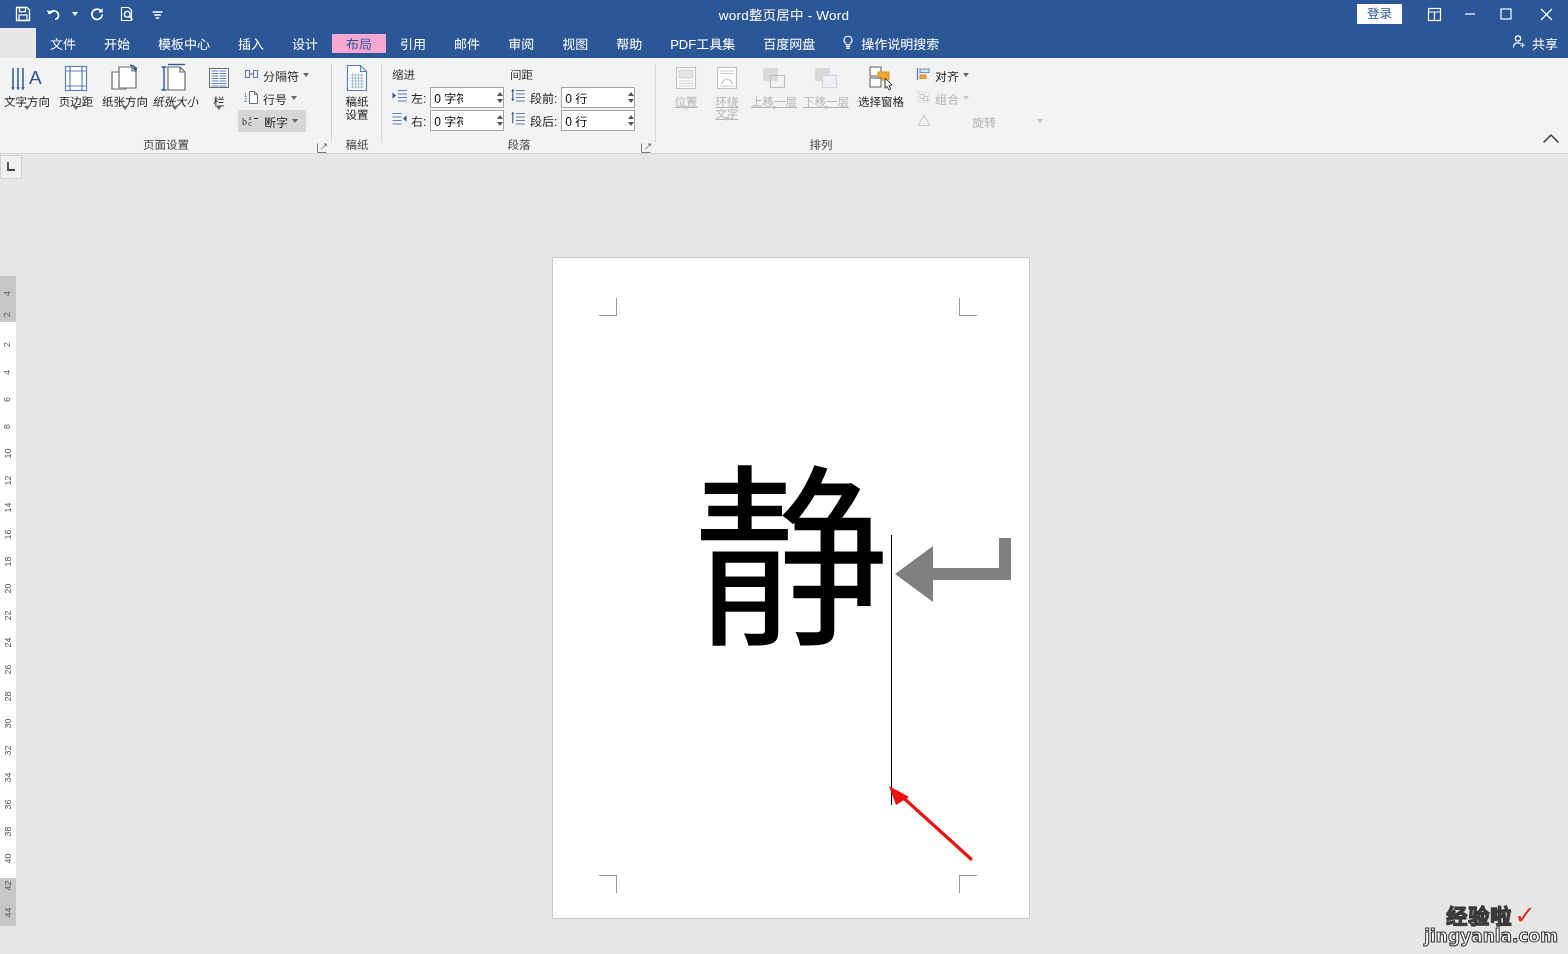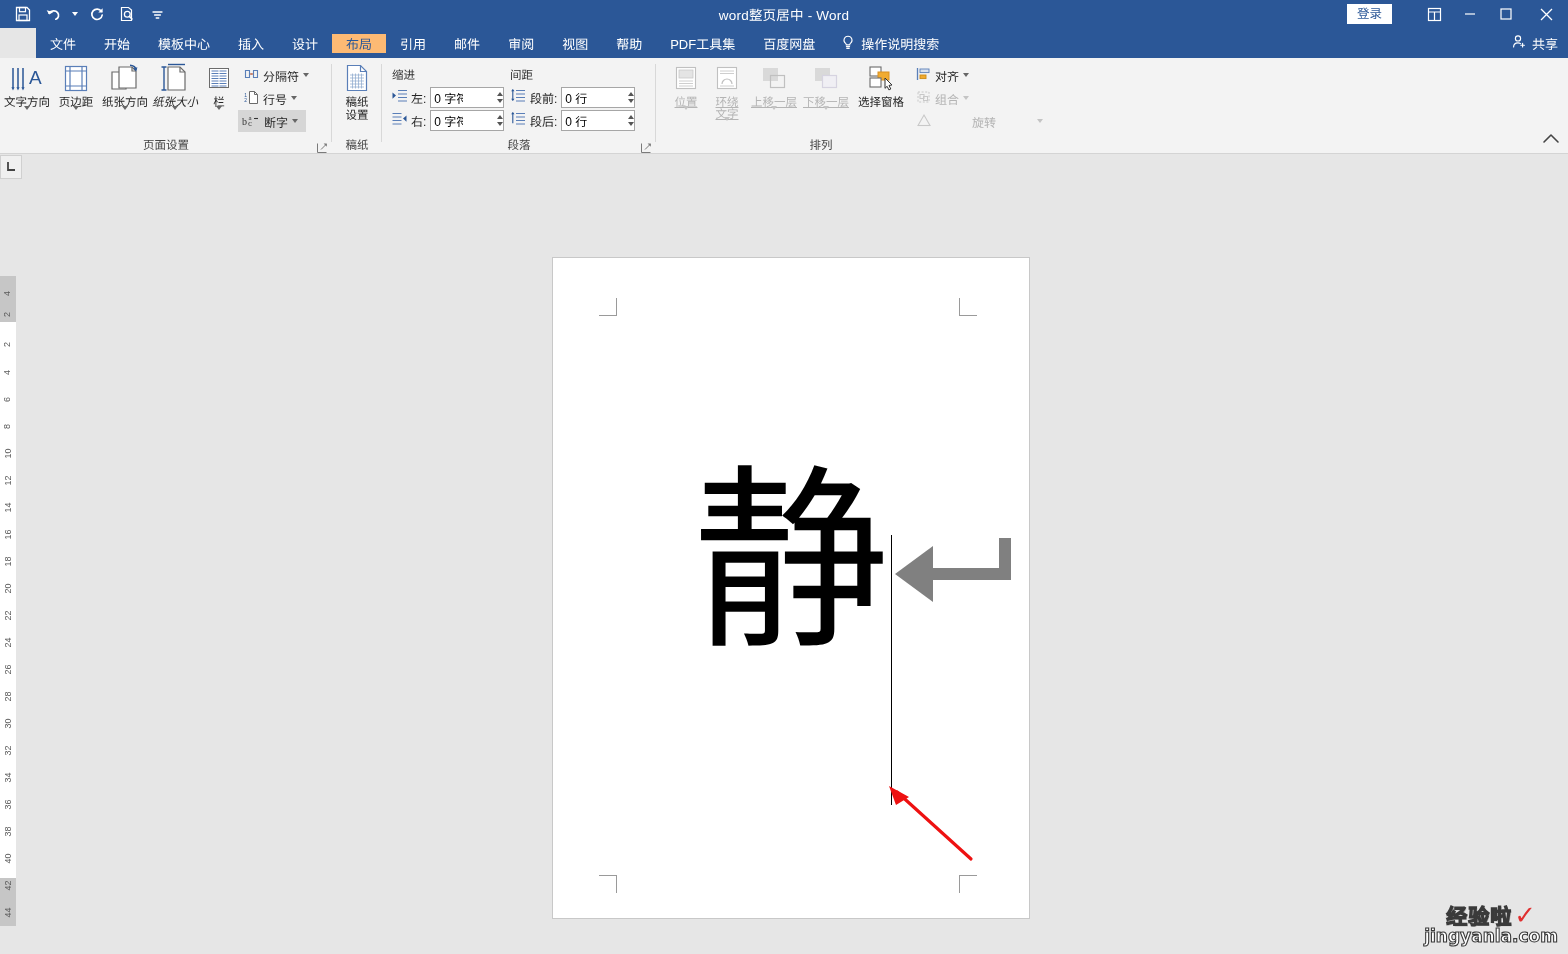--- a/index.html
+++ b/index.html
@@ -34,41 +34,41 @@
     display:flex; align-items:center; justify-content:center;
     color:#ffffff; font-size:13.5px; letter-spacing:0.2px;
     pointer-events:none;
   }
   .win-right {
     position:absolute; right:0; top:0; height:28px;
     display:flex; align-items:center;
   }
   .signin-btn {
     background:#ffffff; color:#2b5797; font-size:12.5px;
-    padding:2px 10px; margin-right:24px; cursor:pointer;
+    padding:2px 10px; margin-right:14px; cursor:pointer;
     line-height:16px;
   }
   .ribbon-display-btn, .win-btn {
     width:36px; height:28px; display:flex; align-items:center; justify-content:center;
     color:#ffffff; cursor:pointer;
   }
   .win-btn.close { width:44px; }
 
   
   .tabstrip {
     position:absolute; left:0; top:28px; width:1568px; height:30px;
     background:#2b5797;
     display:flex; align-items:center;margin-left:36px;
   }
   .tab {
     display:flex; align-items:center; justify-content:center;
     padding:0 14px; color:#ffffff; font-size:13px; cursor:pointer;
     white-space:nowrap;
   }
-  .tab.active { background:#fdba74; color:#2b5797; }
+  .tab.active { background:#f9a8d4; color:#2b5797; }
   .tell-me { display:flex; align-items:center; gap:6px; padding:0 12px; color:#fff; font-size:13px; cursor:pointer; }
   .bulb { width:14px; height:16px; display:block; }
   .share-wrap {
     position:absolute; right:10px; top:28px; height:30px;
     display:flex; align-items:center; gap:5px; color:#ffffff; font-size:13px; cursor:pointer;
   }
 
   
   .ribbon {
     position:absolute; left:0; top:58px; width:1568px; height:96px;

